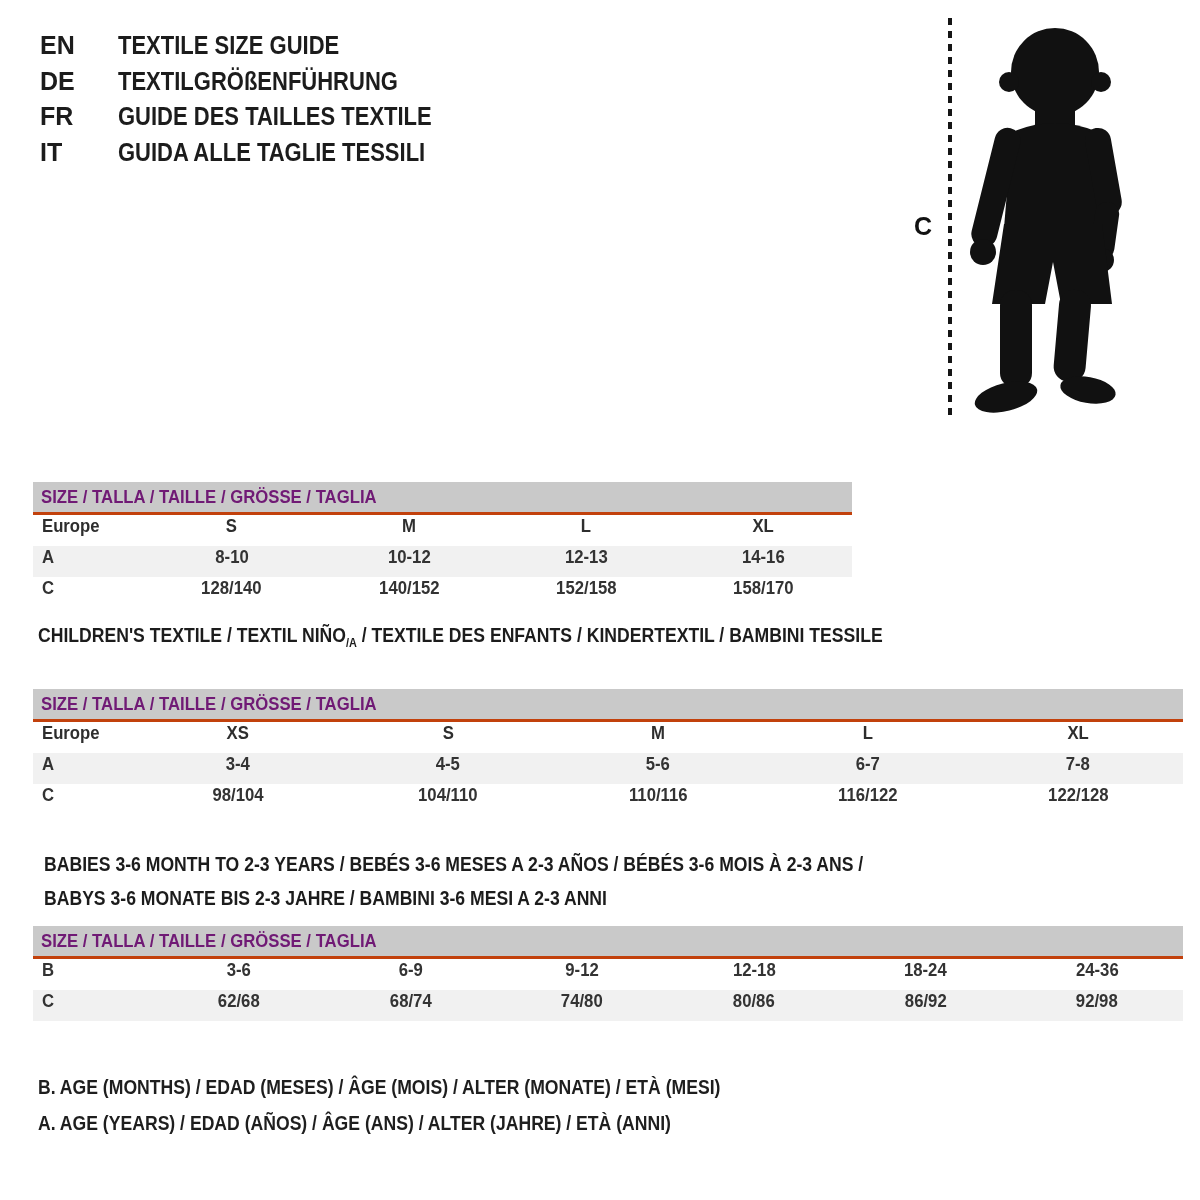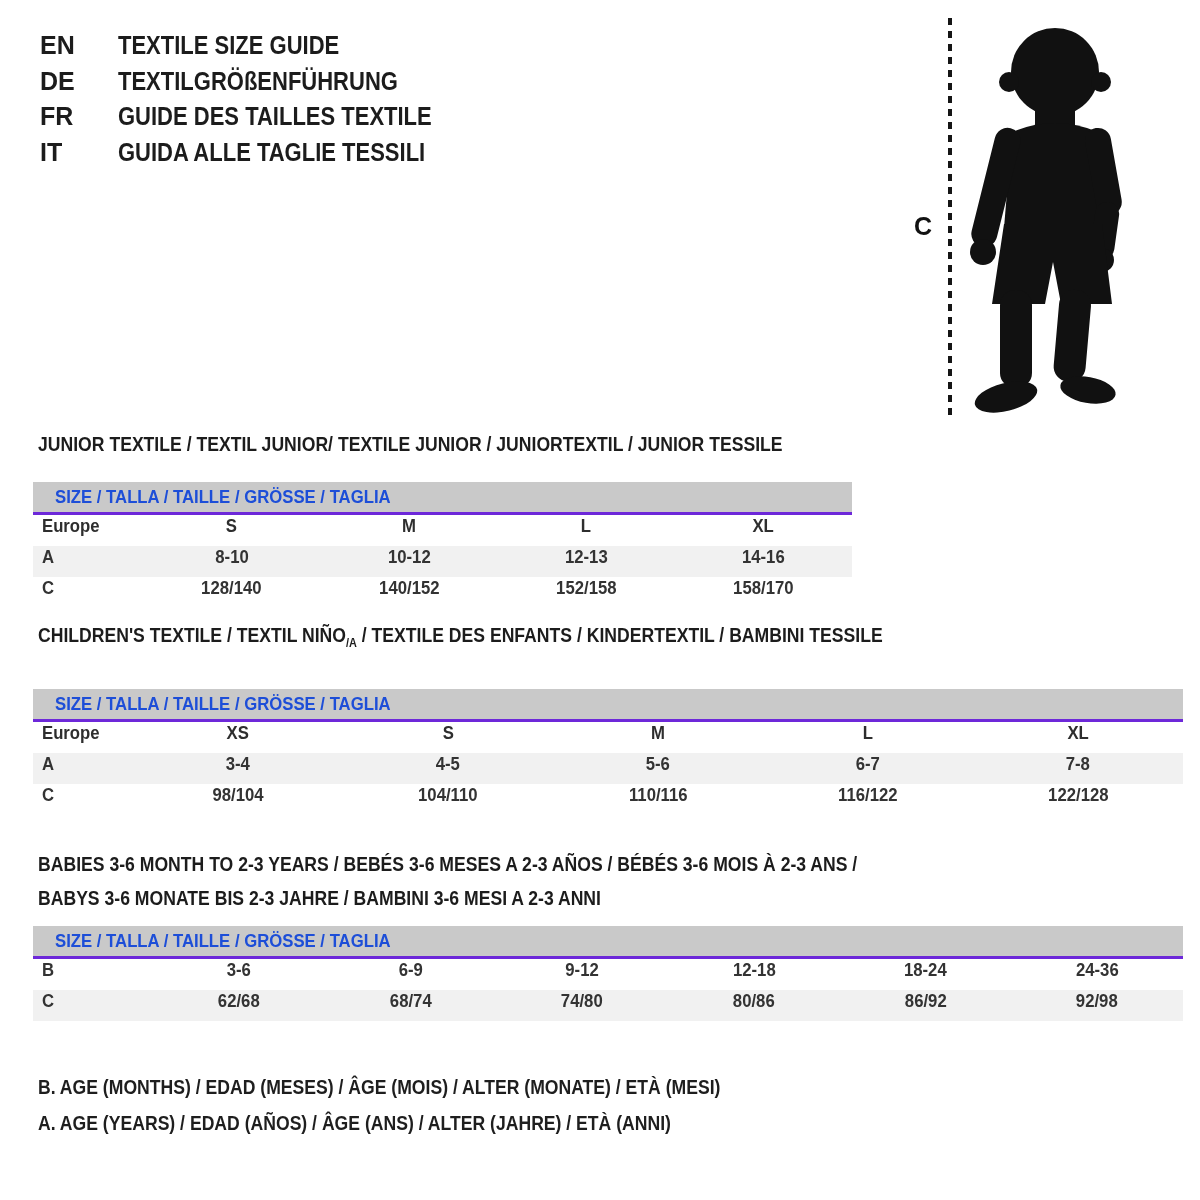--- a/index.html
+++ b/index.html
@@ -24,22 +24,22 @@
 
   
   .sec-title{position:absolute;left:38px;font-size:20px;color:#1c1c1c;white-space:nowrap;}
   .two-line{line-height:34px;}
 
   
   .sizetable{position:absolute;left:33px;}
   .t-junior{width:819px;}
   .t-children{width:1150px;}
   .t-babies{width:1150px;}
-  .sizebar{height:30px;line-height:30px;background:#c9c9c9;border-bottom:3px solid #6d28d9;
-    font-size:19px;color:#1d4ed8;padding-left:22px;}
+  .sizebar{height:30px;line-height:30px;background:#c9c9c9;border-bottom:3px solid #c2410c;
+    font-size:19px;color:#701a75;padding-left:8px;}
   .trow{display:flex;height:31px;align-items:flex-start;font-size:19px;color:#333;}
   .trow.shade{background:#f1f1f1;}
   .cell{text-align:center;}
   .cell.data{flex:1;}
   .label-cell{text-align:left;padding-left:9px;box-sizing:border-box;}
   .t-junior .label-cell{width:110px;}
   .t-children .label-cell{width:100px;}
   .t-babies .label-cell{width:120px;}
   .trow.header{color:#2e2e2e;}
 
@@ -82,23 +82,20 @@
       <rect x="136" y="190" width="24" height="58" rx="12" transform="rotate(8 148 196)"></rect>
       <circle cx="142" cy="248" r="12"></circle>
       <polygon points="32,292 44,212 142,212 152,292 101,292 93,250 85,292"></polygon>
       <rect x="40" y="278" width="32" height="98" rx="15"></rect>
       <rect x="100" y="278" width="32" height="92" rx="15" transform="rotate(5 116 282)"></rect>
       <ellipse cx="46" cy="385" rx="32" ry="14" transform="rotate(-14 46 385)"></ellipse>
       <ellipse cx="128" cy="378" rx="28" ry="13" transform="rotate(10 128 378)"></ellipse>
     </g>
   </svg>
 
-  <div class="sec-title" style="top:433px;">
-    <span class="cond">JUNIOR TEXTILE / TEXTIL JUNIOR/ TEXTILE JUNIOR / JUNIORTEXTIL / JUNIOR TESSILE</span>
-  </div>
   <div class="sizetable t-junior" style="top:482px;">
     <div class="sizebar">
       <span class="cond">SIZE / TALLA / TAILLE / GRÖSSE / TAGLIA</span>
     </div>
     <div class="trow header">
       <div class="cell label-cell"><span class="cond">Europe</span></div>
       <div class="cell data"><span class="condc">S</span></div>
       <div class="cell data"><span class="condc">M</span></div>
       <div class="cell data"><span class="condc">L</span></div>
       <div class="cell data"><span class="condc">XL</span></div>
@@ -145,21 +142,21 @@
     <div class="trow">
       <div class="cell label-cell"><span class="cond">C</span></div>
       <div class="cell data"><span class="condc">98/104</span></div>
       <div class="cell data"><span class="condc">104/110</span></div>
       <div class="cell data"><span class="condc">110/116</span></div>
       <div class="cell data"><span class="condc">116/122</span></div>
       <div class="cell data"><span class="condc">122/128</span></div>
     </div>
   </div>
 
-  <div class="sec-title two-line" style="top:847px;">
+  <div class="sec-title two-line" style="top:847px;margin-left:6px;">
     <div><span class="cond">BABIES 3-6 MONTH TO 2-3 YEARS / BEBÉS 3-6 MESES A 2-3 AÑOS / BÉBÉS 3-6 MOIS À 2-3 ANS /</span></div>
     <div><span class="cond">BABYS 3-6 MONATE BIS 2-3 JAHRE / BAMBINI 3-6 MESI A 2-3 ANNI</span></div>
   </div>
   <div class="sizetable t-babies" style="top:926px;">
     <div class="sizebar">
       <span class="cond">SIZE / TALLA / TAILLE / GRÖSSE / TAGLIA</span>
     </div>
     <div class="trow">
       <div class="cell label-cell"><span class="cond">B</span></div>
       <div class="cell data"><span class="condc">3-6</span></div>

